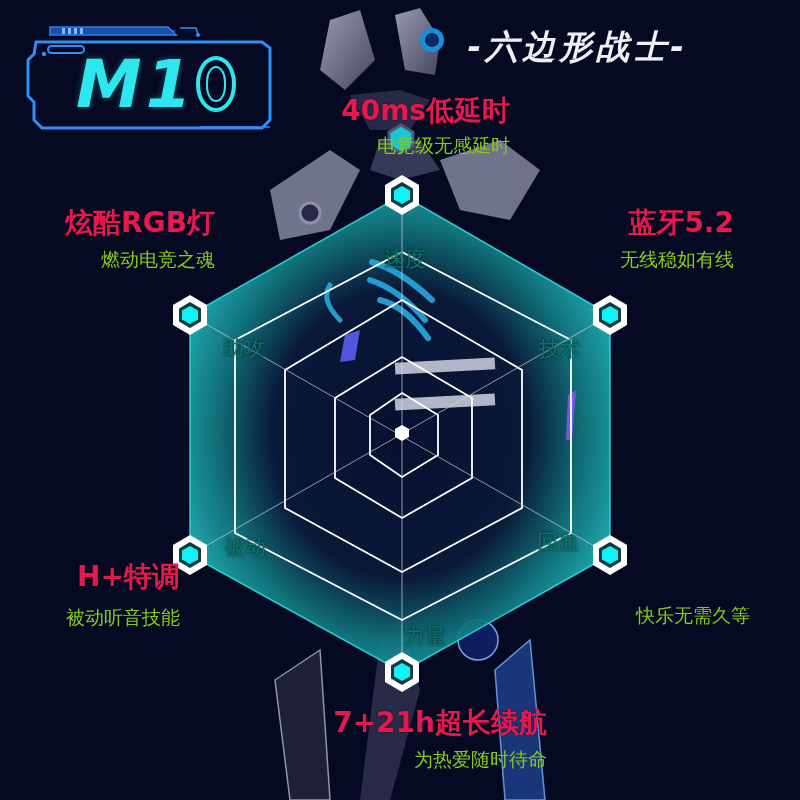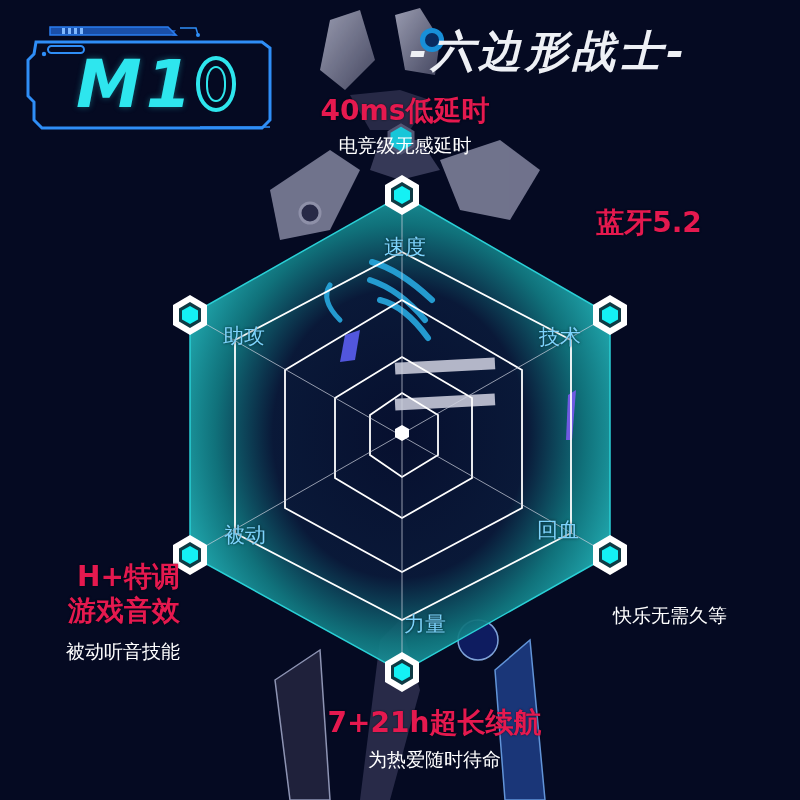--- a/index.html
+++ b/index.html
@@ -25,40 +25,41 @@
       width: 40px; height: 56px; border: 4px solid #2ee6ee;
       border-radius: 22px/30px; box-sizing: border-box;
     }
     .logo-zero::after {
       content: ""; position: absolute; left: 6px; top: 6px; right: 6px; bottom: 6px;
       border: 2px solid #2ee6ee; border-radius: 14px/22px;
     }
 
     .slogan {
       position: absolute; right: 24px; top: 30px;
-      font-size: 43px; font-weight: bold; font-style: italic;
+      font-size: 33px; font-weight: bold; font-style: italic;
       color: #eef0f5; letter-spacing: 4px; line-height: 1;
     }
 
     
-    .feature { position: absolute; text-align: center; }
+    .feature { position: absolute; text-align: right; }
     .feature .title {
       color: #e5194f; font-weight: bold; font-size: 28px; line-height: 34px;
       white-space: nowrap;
       text-shadow: 0 0 2px rgba(0,0,0,0.6);
     }
     .feature .sub {
-      color: #ffffff; font-size: 19px; line-height: 26px; margin-top: 6px;
+      color: #84cc16; font-size: 19px; line-height: 26px; margin-top: 6px;
       white-space: nowrap;
     }
 
     .axis-label {
-      position: absolute; color: #7dd3fc; font-size: 21px; line-height: 1;
+      position: absolute; color: #0f766e; font-size: 21px; line-height: 1;
       white-space: nowrap; transform: translate(-50%, -50%);
       text-shadow: 0 0 3px rgba(0,0,0,0.7);
+      margin-top: 12px;
     }
   </style>
 </head>
 <body>
 
 <div class="stage">
 
   <svg class="bg" width="800" height="800" viewBox="0 0 800 800">
     <defs>
       <radialGradient id="hexFill" cx="50%" cy="50%" r="55%">
@@ -179,31 +180,35 @@
   <div class="axis-label" style="left:245px; top:535px;font-family:Liberation Serif, serif;">被动</div>
   <div class="axis-label" style="left:244px; top:336px;">助攻</div>
 
   <div class="feature" style="left:300px; top:94px; width:210px;">
     <div class="title">40ms低延时</div>
     <div class="sub" style="margin-top:4px;">电竞级无感延时</div>
   </div>
 
   <div class="feature" style="left:564px; top:206px; width:170px;">
     <div class="title">蓝牙5.2</div>
+    <div class="sub">无线稳如有线</div>
   </div>
 
   <div class="feature" style="left:590px; top:596px; width:160px;">
     <div class="sub">快乐无需久等</div>
   </div>
 
   <div class="feature" style="left:290px; top:706px; width:225px;margin-left:32px;">
     <div class="title">7+21h超长续航</div>
     <div class="sub">为热爱随时待命</div>
   </div>
 
   <div class="feature" style="left:30px; top:560px; width:150px; text-align:right;">
     <div class="title">H+特调</div>
-    <div class="title">游戏音效</div>
     <div class="sub" style="margin-top:10px;">被动听音技能</div>
   </div>
 
+  <div class="feature" style="left:45px; top:206px; width:170px;">
+    <div class="title">炫酷RGB灯</div>
+    <div class="sub">燃动电竞之魂</div>
+  </div>
 
 </div>
 
 </body></html>

